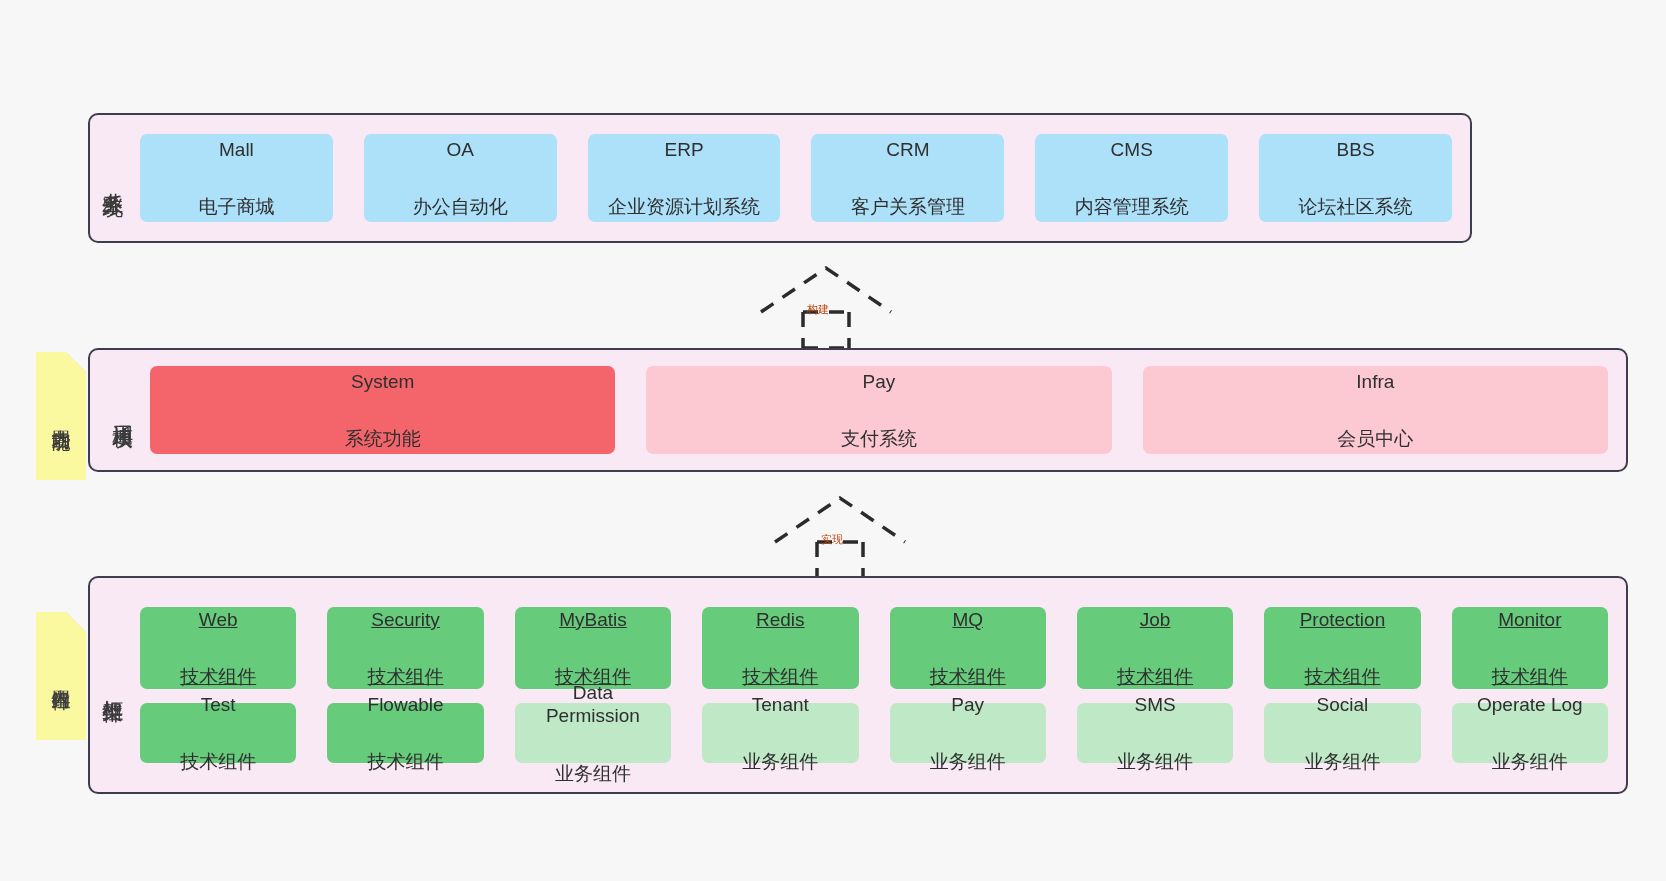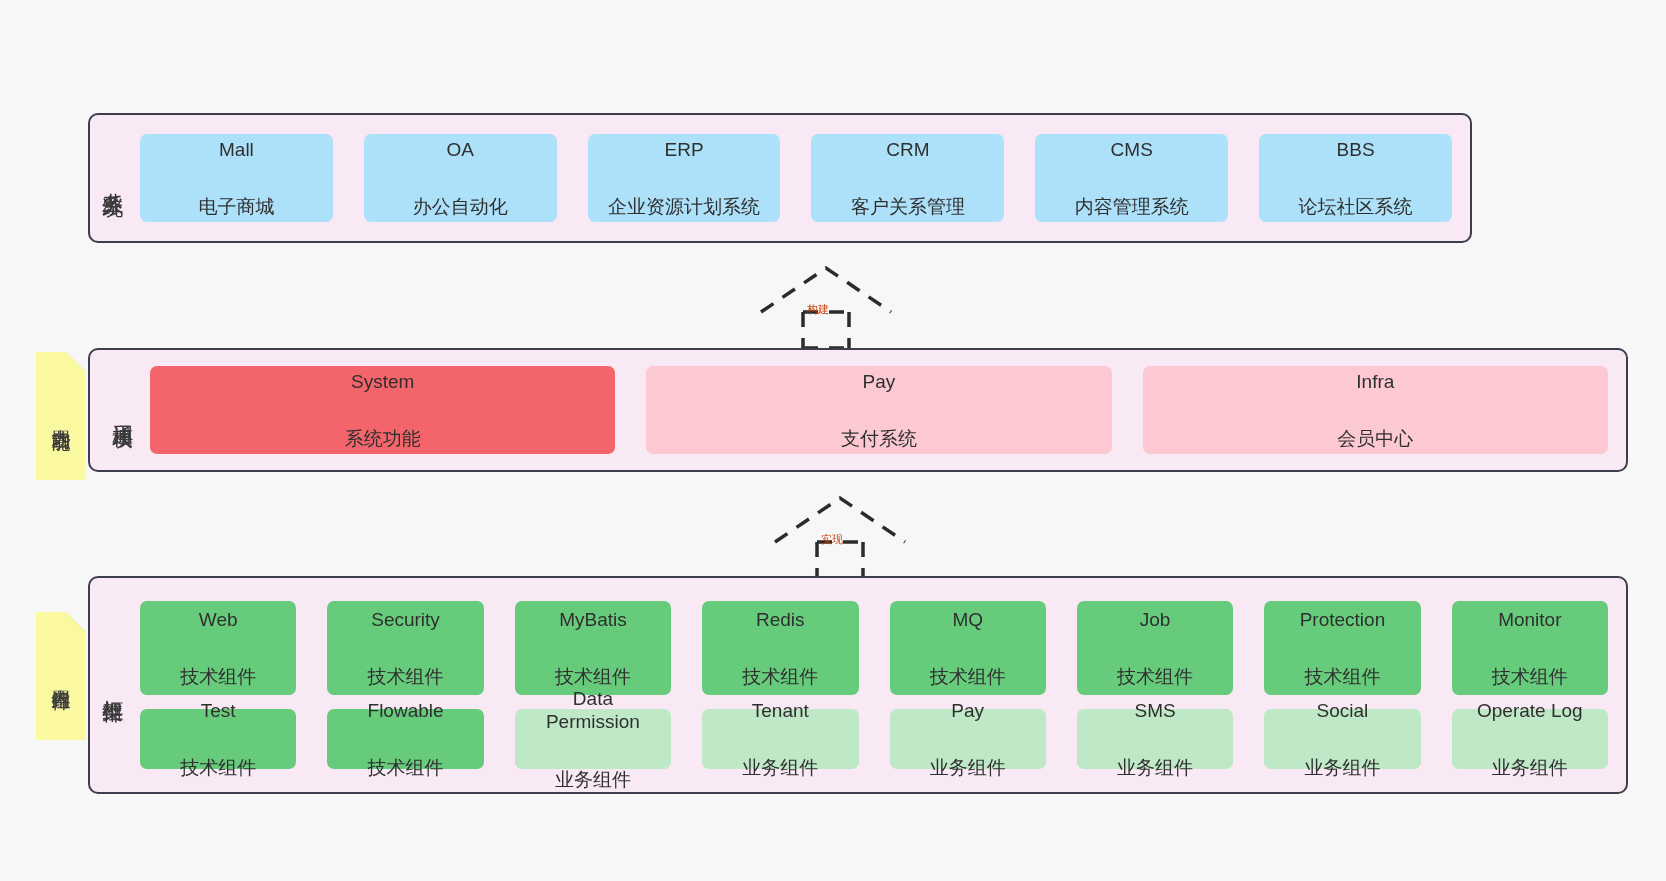--- a/index.html
+++ b/index.html
@@ -220,21 +220,21 @@
 
   <div class="note" style="left:36px; top:612px; width:50px; height:128px;">
     <span class="fold"></span>
     <span>内置组件</span>
   </div>
 
   <div class="layer" id="layer-framework" style="left:88px; top:576px; width:1540px; height:218px;">
     <div class="layer-title">框架组件</div>
     <div class="layer-body">
 
-      <div class="row" style="height:94px;">
+      <div class="row" style="height:82px;text-decoration:underline;">
         <div class="box h-green">
           <span class="b-title">Web</span>
           <span class="b-sub">技术组件</span>
         </div>
         <div class="box h-green">
           <span class="b-title">Security</span>
           <span class="b-sub">技术组件</span>
         </div>
         <div class="box h-green">
           <span class="b-title">MyBatis</span>

